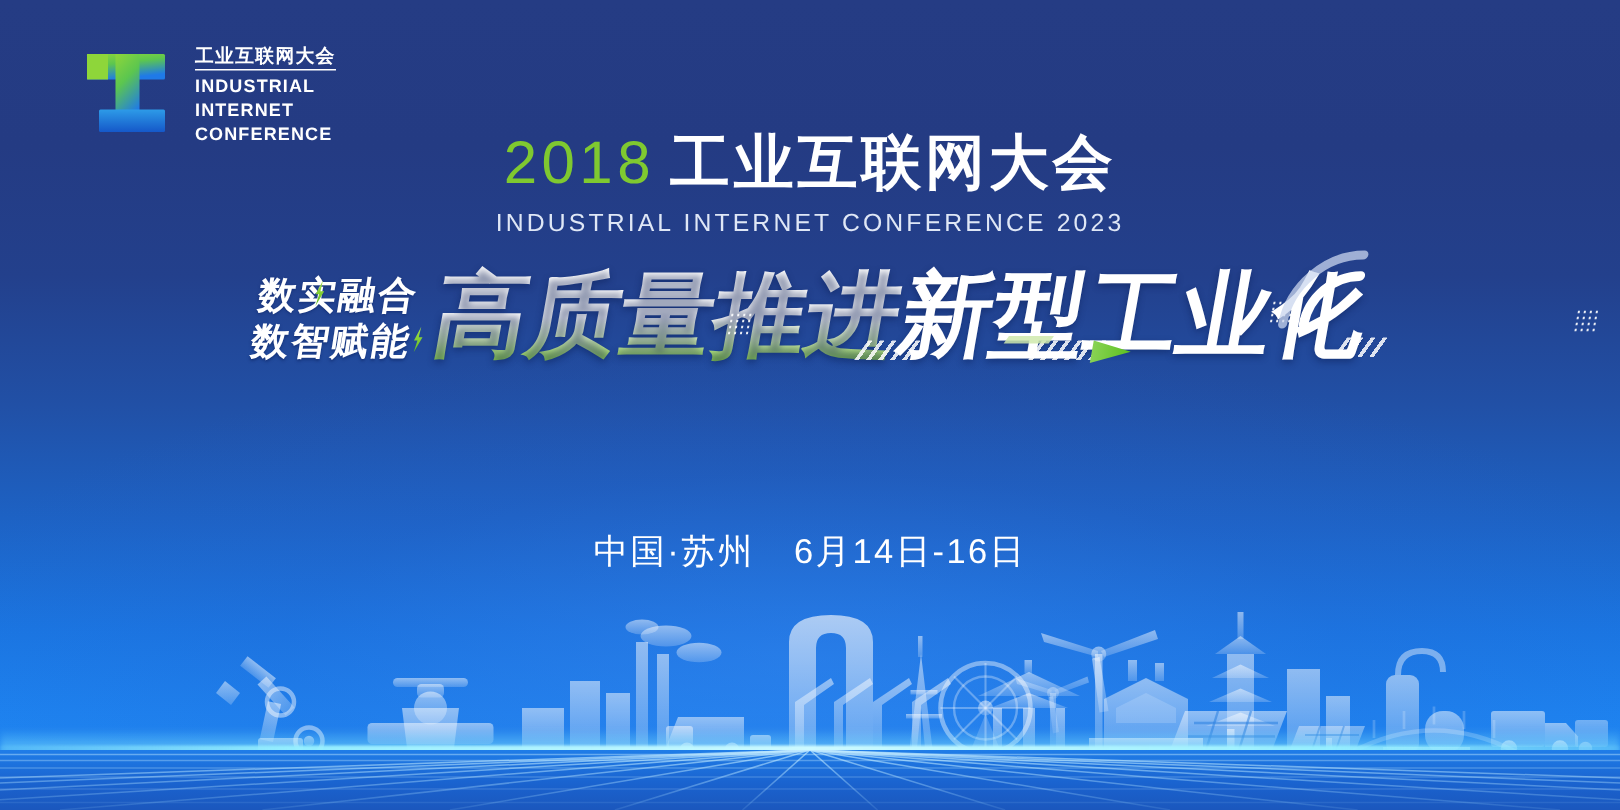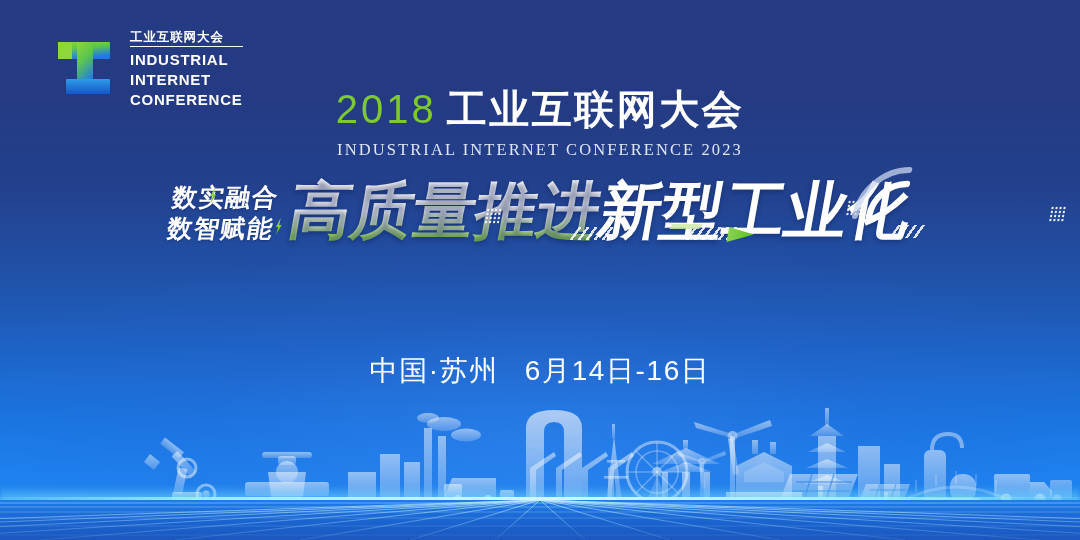--- a/index.html
+++ b/index.html
@@ -41,39 +41,39 @@
   }
   .logo-mark{ width:63px; height:62px; display:block; }
   .logo-text{ display:flex; flex-direction:column; }
   .logo-cn{
     color:#ffffff; font-size:12.5px; font-weight:700;
     letter-spacing:.9px; line-height:1.15;
     border-bottom:1.6px solid #ffffff; padding-bottom:2px;
     white-space:nowrap;
   }
   .logo-en{
-    color:#ffffff; font-size:15px; font-weight:700;
+    color:#ffffff; font-size:12px; font-weight:700;
     letter-spacing:.75px; line-height:1.33; margin-top:3px;
     white-space:nowrap;
   }
 
   
   .title-wrap{
     position:absolute; left:0; right:0; top:88px; text-align:center;
   }
   .title-main{
     font-size:40px; font-weight:700; line-height:1.08;
     letter-spacing:1px; white-space:nowrap;
   }
   .t-year{ color:#7fc930; letter-spacing:3px; font-weight:500; }
   .t-cn{ color:#ffffff; letter-spacing:2.5px; margin-left:10px; }
   .title-sub{
     margin-top:9px;
     color:#dfe7f6; font-size:16.5px; font-weight:400;
-    letter-spacing:2.1px; white-space:nowrap;font-family:Liberation Serif, serif;
+    letter-spacing:2.1px; white-space:nowrap;
   }
 
   
   .headline{
     position:absolute; left:0; right:0; top:180px;
     display:flex; align-items:center; justify-content:center;
     gap:14px;
   }
   .slogan-small{
     display:flex; flex-direction:column; gap:4px;
@@ -137,21 +137,21 @@
   
   .wifi{
     position:absolute; right:-4px; top:-26px;
     width:74px; height:66px; pointer-events:none;
   }
 
   
   .meta{
     position:absolute; left:0; right:0; top:352px;
     text-align:center;
-    color:#ffffff; font-size:28px; font-weight:400;
+    color:#ffffff; font-size:23px; font-weight:400;
     letter-spacing:1.6px; white-space:nowrap;
   }
   .meta .gap{ display:inline-block; width:26px; }
 
   
   .skyline{
     position:absolute; left:0; bottom:0; width:1080px; height:160px;
     pointer-events:none;
   }
 

